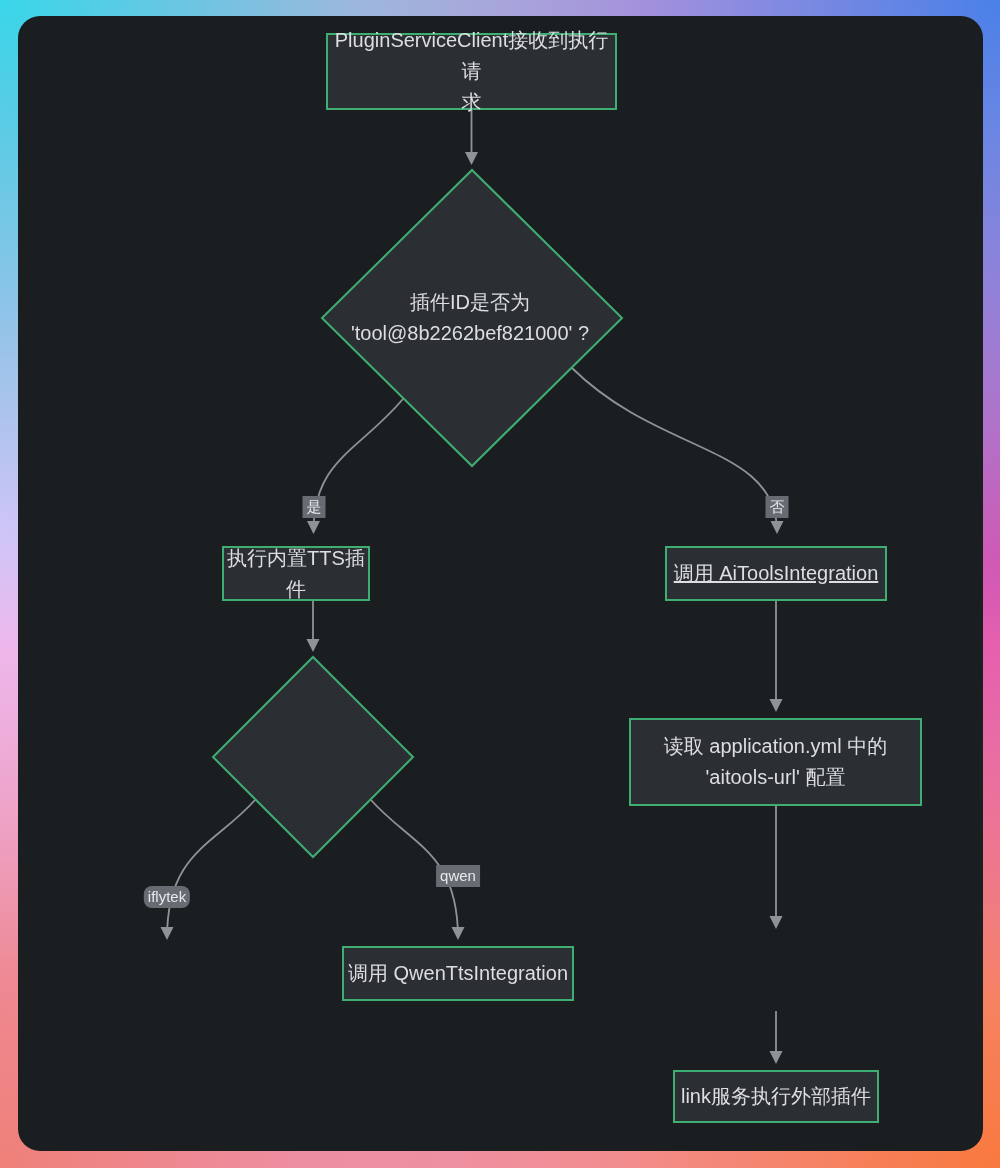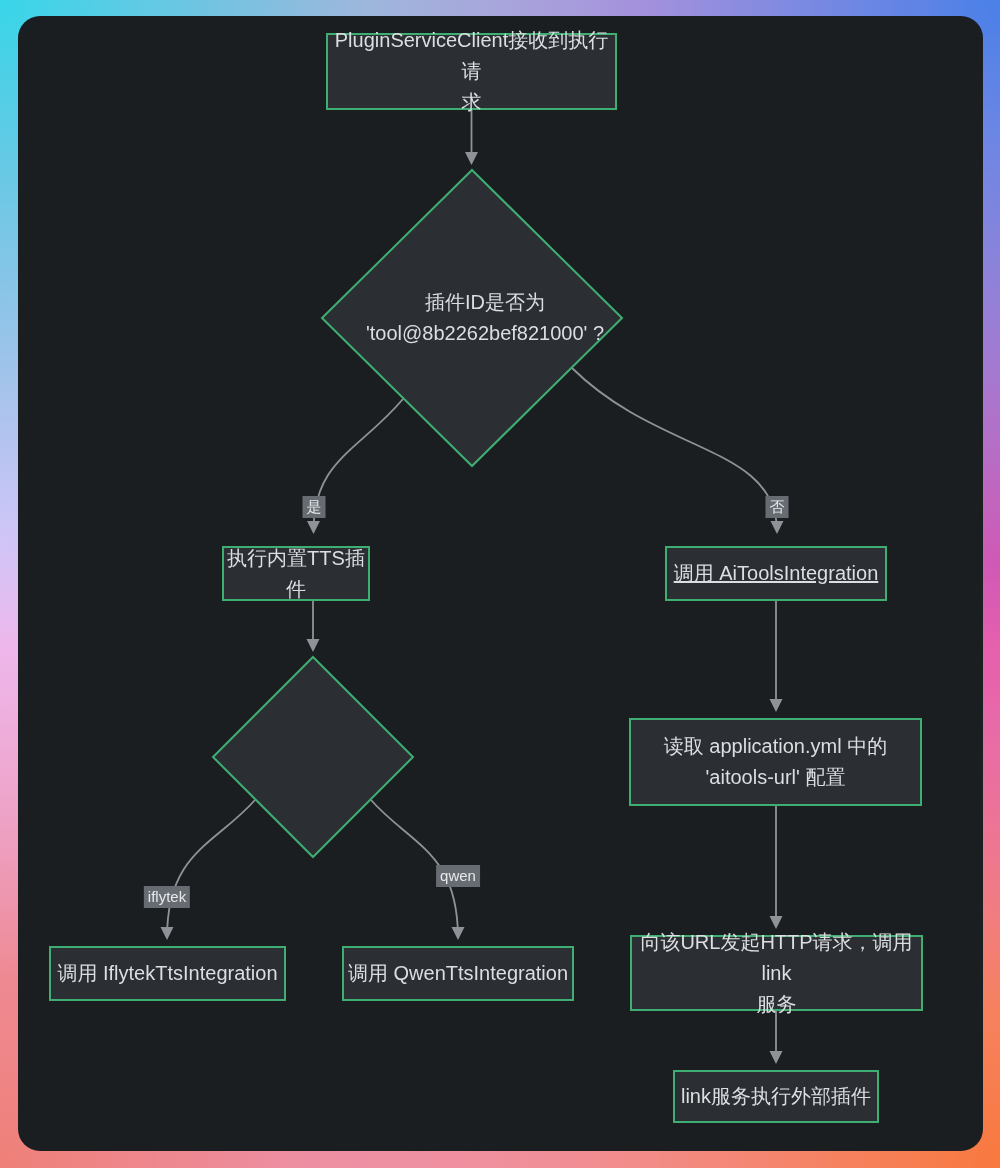--- a/index.html
+++ b/index.html
@@ -72,37 +72,34 @@
     <path class="edge" d="M776,797 L776,927" marker-end="url(#arrow)"></path>
     <path class="edge" d="M776,1011 L776,1062" marker-end="url(#arrow)"></path>
 
     <polygon class="diamond-shape" points="472,170 622,318 472,466 322,318"></polygon>
     <polygon class="diamond-shape" points="313,657 413,757 313,857 213,757"></polygon>
   </svg>
 
   <div class="node" style="left:326px; top:33px; width:291px; height:77px;">PluginServiceClient接收到执行请
 求</div>
 
-  <div class="diamond-text" style="left:350px; top:171px; width:270px; height:294px;text-align:center;">插件ID是否为
+  <div class="diamond-text" style="left:335px; top:171px; width:270px; height:294px;text-align:center;">插件ID是否为
 'tool@8b2262bef821000' ?</div>
 
   <div class="node" style="left:222px; top:546px; width:148px; height:55px;">执行内置TTS插件</div>
 
   <div class="node" style="left:665px; top:546px; width:222px; height:55px;text-decoration:underline;">调用 AiToolsIntegration</div>
 
 
-  <div class="node" style="left:49px; top:946px; width:237px; height:55px;">调用 IflytekTtsIntegration</div>
 
   <div class="node" style="left:342px; top:946px; width:232px; height:55px;">调用 QwenTtsIntegration</div>
 
   <div class="node" style="left:629px; top:718px; width:293px; height:88px;">读取 application.yml 中的
 'aitools-url' 配置</div>
 
-  <div class="node" style="left:630px; top:935px; width:293px; height:76px;">向该URL发起HTTP请求，调用link
-服务</div>
 
   <div class="node" style="left:673px; top:1070px; width:206px; height:53px;">link服务执行外部插件</div>
 
   <div class="edge-label" style="left:314px; top:507px;">是</div>
   <div class="edge-label" style="left:777px; top:507px;">否</div>
-  <div class="edge-label" style="left:167px; top:897px;">iflytek</div>
+  <div class="edge-label" style="left:167px; top:897px;border-radius:8px;">iflytek</div>
   <div class="edge-label" style="left:458px; top:876px;">qwen</div>
 </div>
 
 </body></html>

